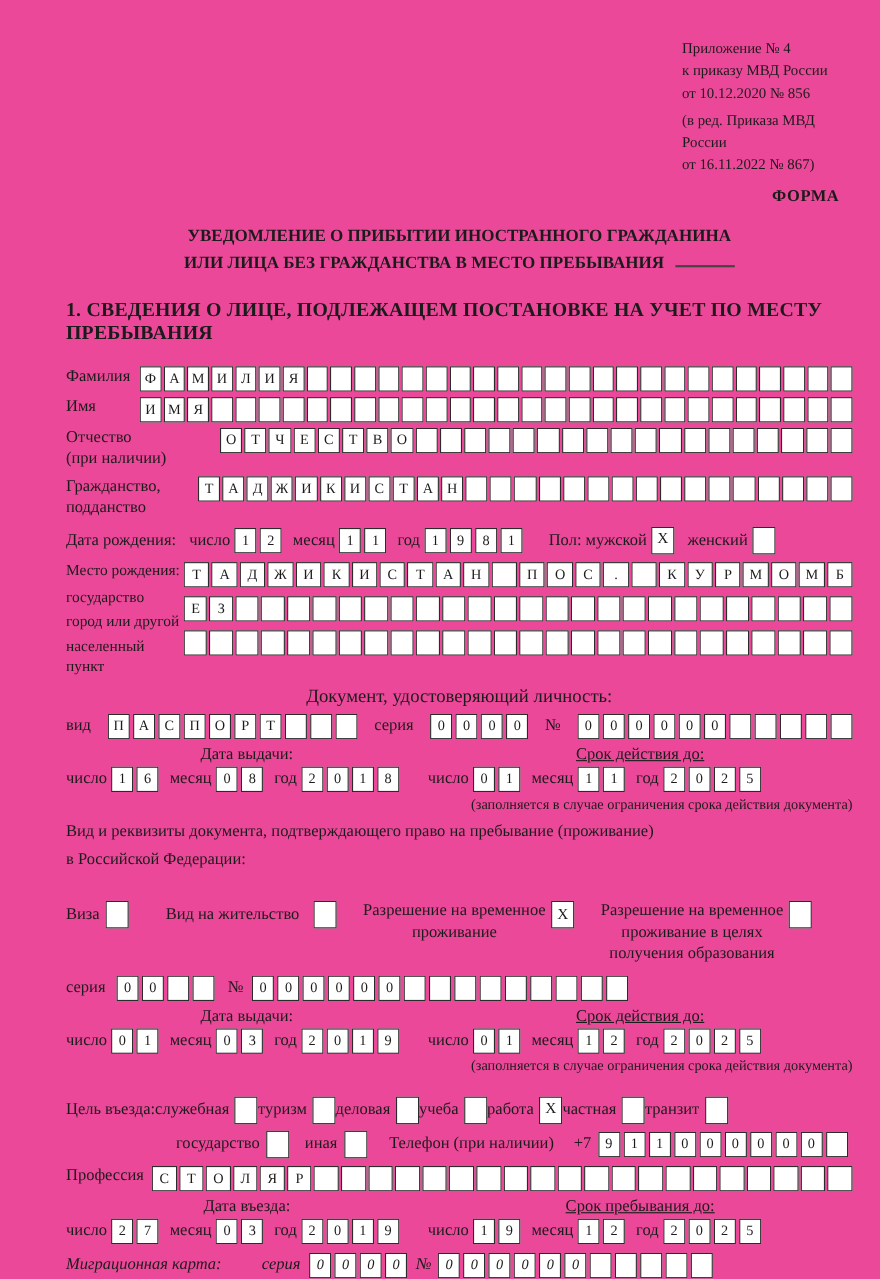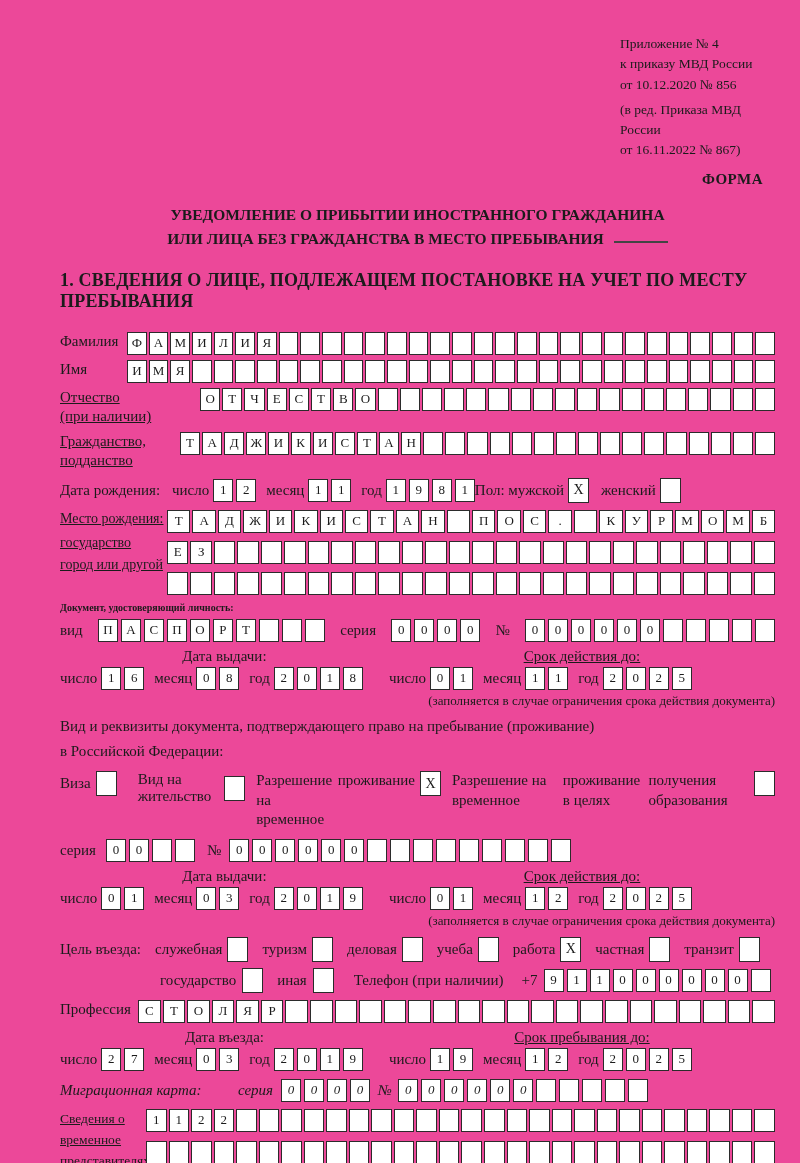--- a/index.html
+++ b/index.html
@@ -10,44 +10,44 @@
     color:#1b1b1b;font-size:15px;position:relative;overflow:hidden;
   }
   .meta{margin-left:560px;font-size:13.5px;line-height:1.5;}
   .meta .gap{margin-top:5px;}
   .forma{font-weight:bold;text-align:right;margin-top:10px;letter-spacing:.5px;padding-right:12px;}
   .title{font-weight:bold;text-align:center;margin-top:16px;font-size:15.5px;line-height:1.45;}
   .blank{display:inline-block;width:54px;border-bottom:2px solid #444;height:1em;margin-left:10px;vertical-align:baseline;}
   .sec-heading{font-weight:bold;margin-top:20px;font-size:18px;letter-spacing:.2px;}
   .frow{display:flex;align-items:flex-start;margin-top:5px;}
   .lbl{flex-shrink:0;line-height:1.25;}
-  .lbl2{line-height:1.3;text-decoration:underline;}
+  .lbl2{line-height:1.3;}
   .cells{display:flex;gap:3px;flex-wrap:nowrap;}
   .cells.g2{gap:2px;}
   .cells.stretch{flex:1;}
   .stretch .cell{flex:1;width:auto;}
   .cell{
     width:20px;height:23px;border:1.6px solid #2b2b2b;box-sizing:border-box;
     display:flex;align-items:center;justify-content:center;
     font-size:13px;flex-shrink:0;background:#fff;
   }
   .cbx .cell{width:21px;height:25px;font-size:14px;}
-  .doc-heading{font-weight:bold;text-align:left;margin-top:7px;font-size:10px;}
+  .doc-heading{font-weight:normal;text-align:center;margin-top:7px;font-size:17px;}
   .dheads{display:flex;margin-top:6px;}
   .dheads .dh{text-align:center;}
   .dheads .dh.l{width:46%;}
   .dheads .dh.r{flex:1;text-decoration:underline;}
   .drow{display:flex;margin-top:2px;align-items:center;}
   .dhalf{display:flex;align-items:center;}
   .dhalf.l{width:46%;}
   .dl{margin:0 4px 0 0;}
   .mlg{margin-left:10px;}
   .note{text-align:right;font-size:13px;margin-top:3px;color:#1b1b1b;}
   .intro{margin-top:6px;line-height:1.55;}
-  .stack{display:flex;flex-direction:row;text-align:left;line-height:1.3;}
+  .stack{display:flex;flex-direction:column;text-align:center;line-height:1.3;}
   .opt{display:flex;align-items:center;gap:5px;}
 </style>
 </head>
 <body>
 
 <div class="page">
 
   <div class="meta">
     <div>Приложение № 4</div>
     <div>к приказу МВД России</div>
@@ -221,35 +221,36 @@
         <span class="cell">1</span>
         <span class="cell">1</span>
       </span>
     <span class="dl mlg">год</span>
     <span class="cells">
         <span class="cell">1</span>
         <span class="cell">9</span>
         <span class="cell">8</span>
         <span class="cell">1</span>
       </span>
-    <span class="dl" style="margin-left:0;">Пол: мужской</span>
+    <span class="dl" style="margin-left:24px;">Пол: мужской</span>
     <span class="cells cbx">
         <span class="cell">X</span>
       </span>
     <span class="dl" style="margin-left:12px;">женский</span>
     <span class="cells cbx">
         <span class="cell"></span>
       </span>
   </div>
 
   <div class="frow" style="margin-top:7px;">
     <span class="lbl lbl2" style="width:107px;font-size:14px;">
       <div>Место рождения:</div>
       <div style="margin-top:6px;">государство</div>
       <div style="margin-top:4px;">город или другой</div>
+      <div style="margin-top:4px;">населенный пункт</div>
     </span>
     <span style="flex:1;min-width:0;">
       <div class="cells stretch g2">
           <span class="cell">Т</span>
           <span class="cell">А</span>
           <span class="cell">Д</span>
           <span class="cell">Ж</span>
           <span class="cell">И</span>
           <span class="cell">К</span>
           <span class="cell">И</span>
@@ -411,21 +412,21 @@
           <span class="cell">2</span>
           <span class="cell">5</span>
         </span>
     </div>
   </div>
   <div class="note">(заполняется в случае ограничения срока действия документа)</div>
 
   <div class="intro">Вид и реквизиты документа, подтверждающего право на пребывание (проживание)</div>
   <div class="intro" style="margin-top:2px;">в Российской Федерации:</div>
 
-  <div class="frow" style="margin-top:8px;gap:11px;">
+  <div class="frow" style="margin-top:26px;gap:24px;">
     <span class="opt">
       <span>Виза</span>
       <span class="cells cbx">
           <span class="cell"></span>
         </span>
     </span>
     <span class="opt" style="margin-left:10px;">
       <span>Вид на жительство</span>
       <span class="cells cbx" style="margin-left:8px;">
           <span class="cell"></span>
@@ -519,21 +520,21 @@
       <span class="cells">
           <span class="cell">2</span>
           <span class="cell">0</span>
           <span class="cell">2</span>
           <span class="cell">5</span>
         </span>
     </div>
   </div>
   <div class="note">(заполняется в случае ограничения срока действия документа)</div>
 
-  <div class="frow" style="align-items:center;margin-top:8px;gap:14px;">
+  <div class="frow" style="align-items:center;margin-top:20px;gap:0;">
     <span>Цель въезда:</span>
     <span class="opt">
         <span>служебная</span>
         <span class="cells cbx">
           <span class="cell"></span>
         </span>
       </span>
     <span class="opt">
         <span>туризм</span>
         <span class="cells cbx">

